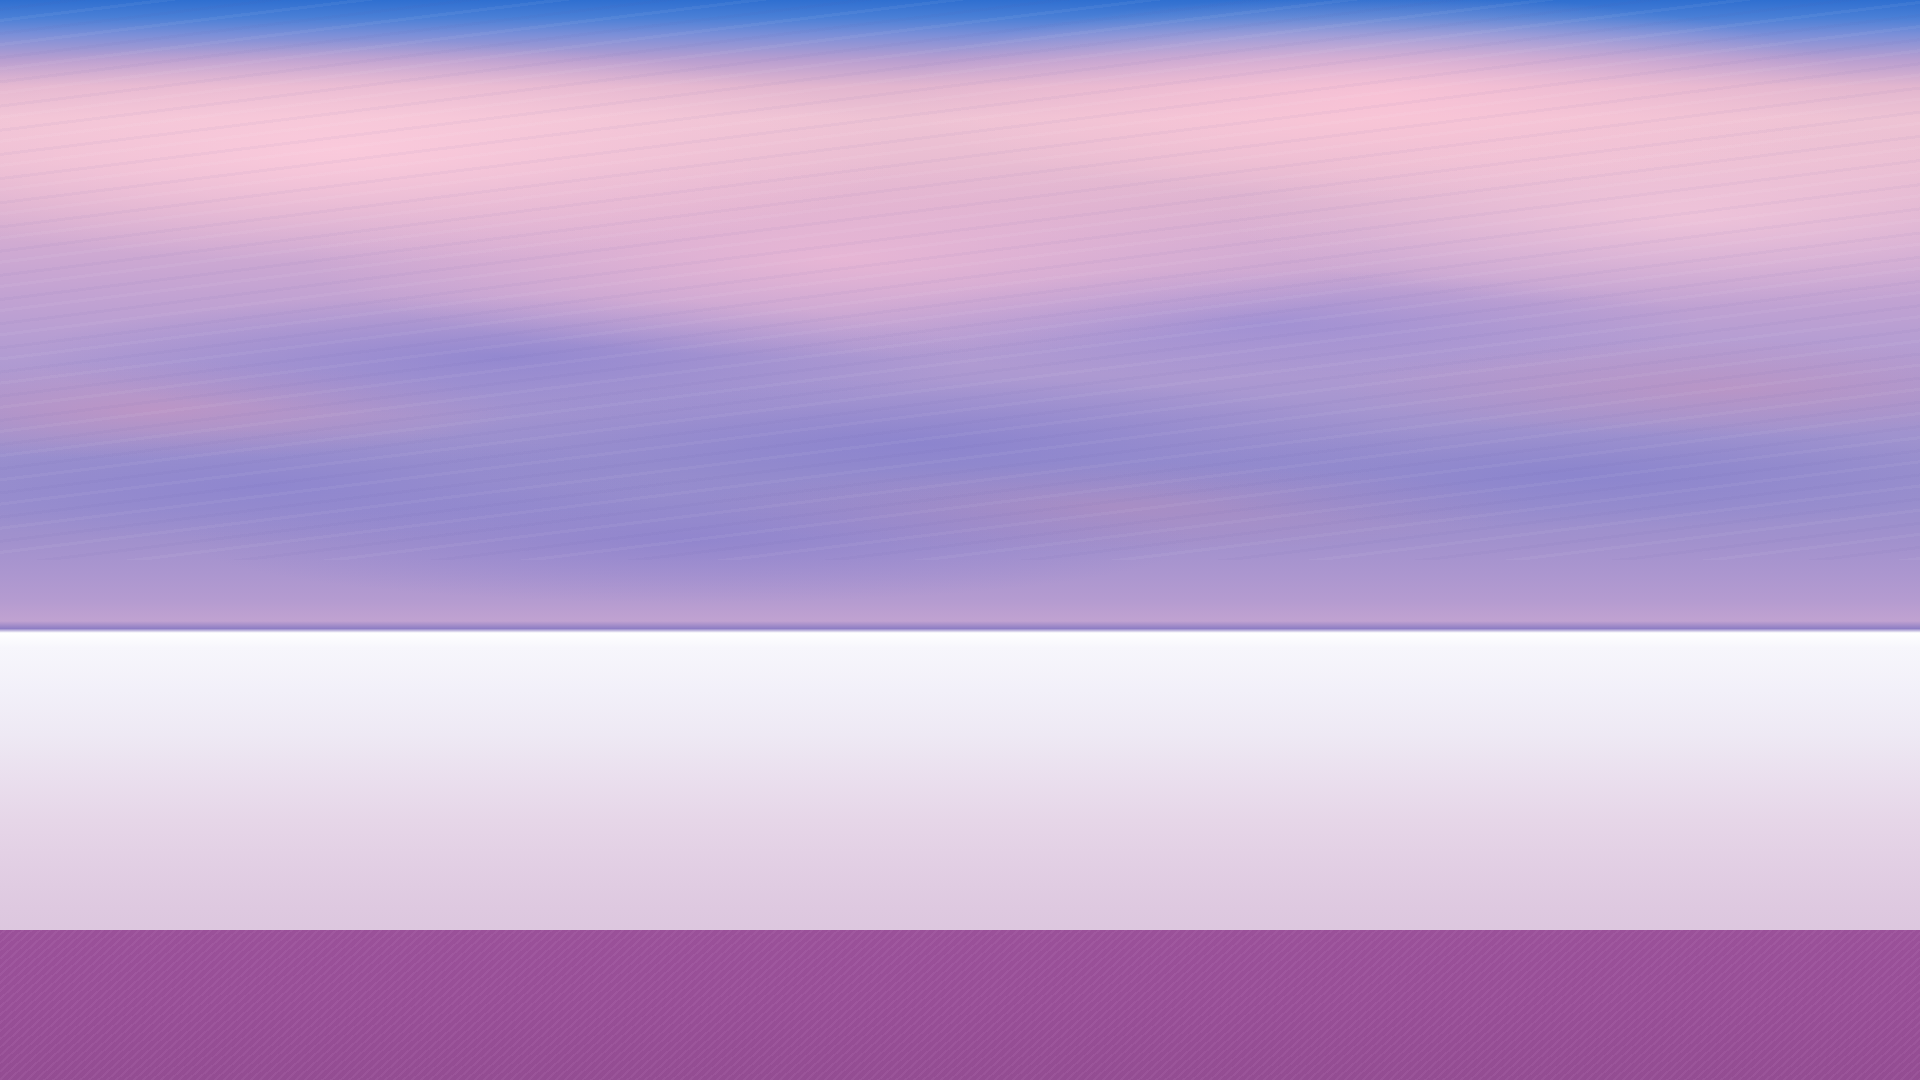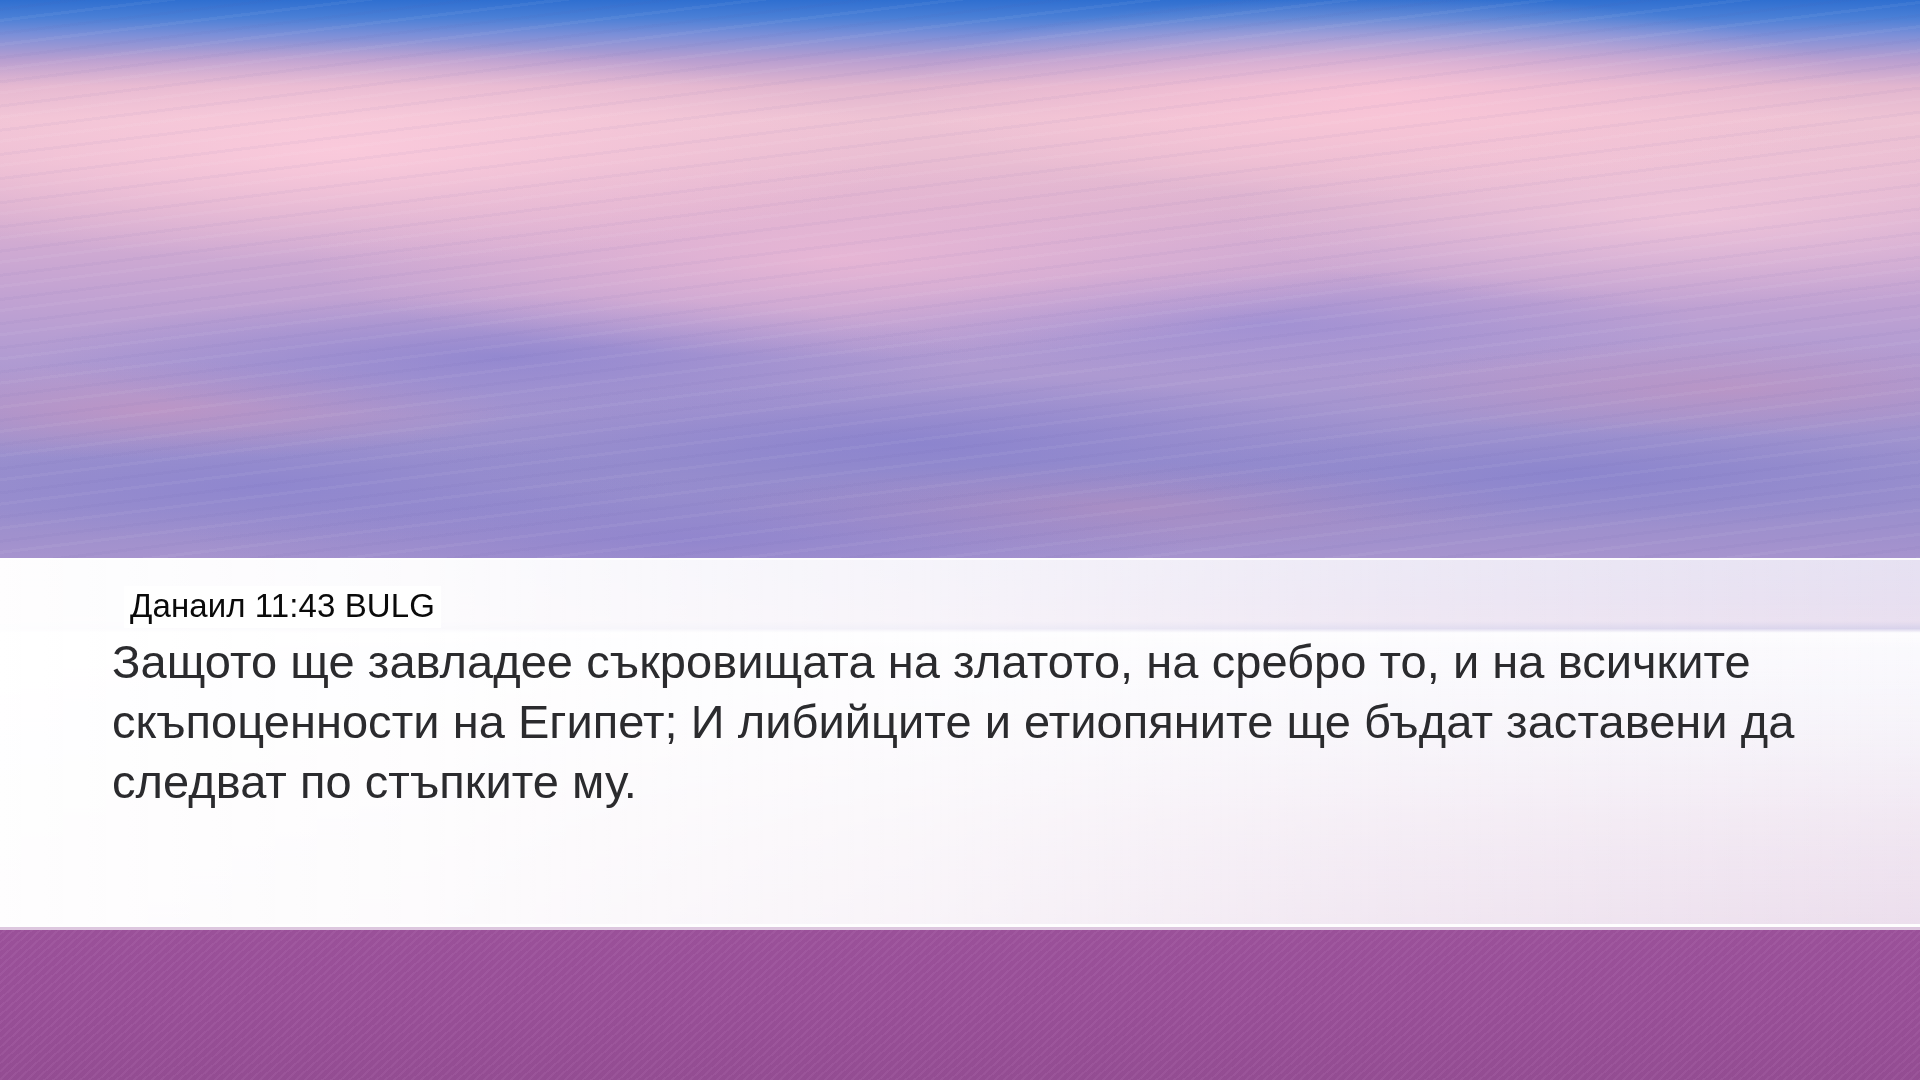--- a/index.html
+++ b/index.html
@@ -153,25 +153,16 @@
   }
 </style>
 </head>
 <body>
 
 <div id="stage">
 
   <div class="photo"></div>
   <div class="photo-streaks"></div>
 
-  <div class="verse-panel">
-
-    <div class="verse-ref-wrap">
-      <span class="verse-ref">Данаил 11:43 BULG</span>
-    </div>
-
-    <div class="verse-text">Защото ще завладее съкровищата на златото, на сребро то, и на всичките скъпоценности на Египет; И либийците и етиопяните ще бъдат заставени да следват по стъпките му.</div>
-
-  </div>
 
   <div class="footer-bar"></div>
 
 </div>
 
 </body></html>

